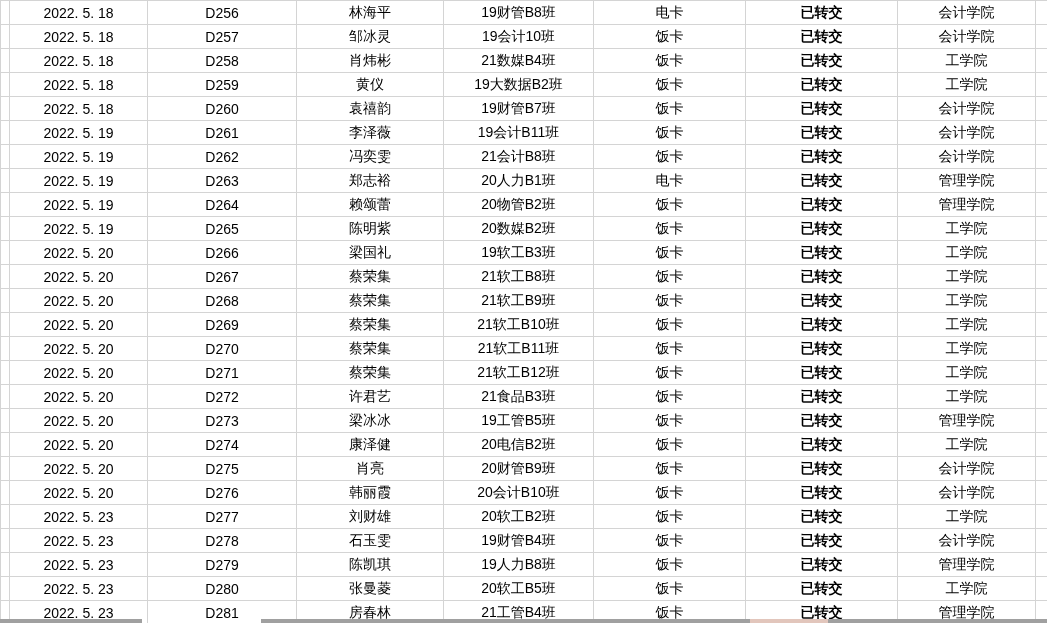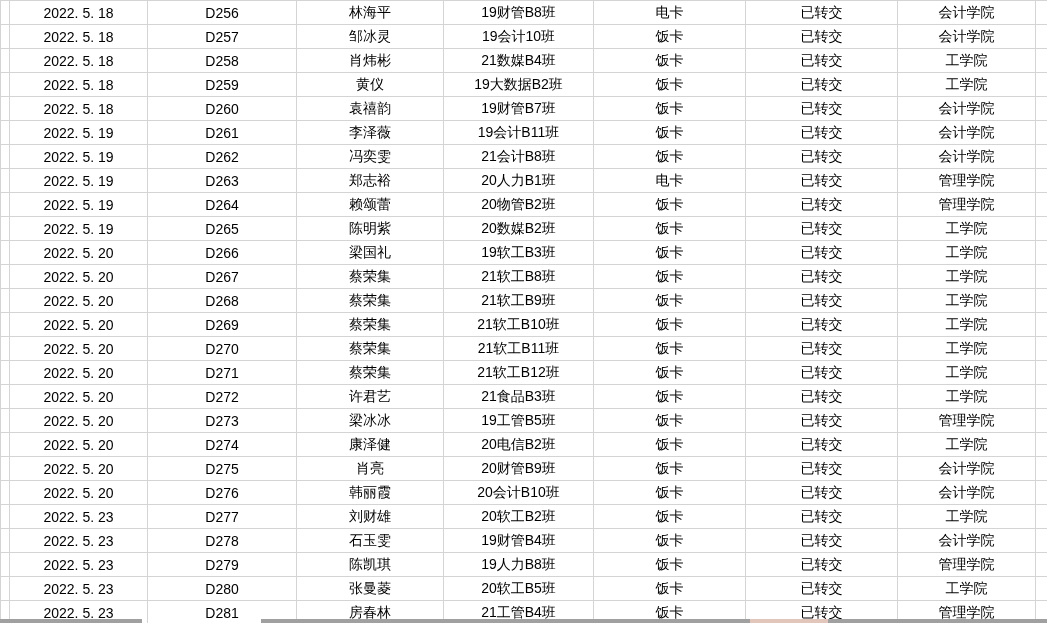--- a/index.html
+++ b/index.html
@@ -26,21 +26,21 @@
     padding: 0;
     text-align: center;
     vertical-align: middle;
     font-size: 14px;
     color: var(--text, #000000);
     white-space: nowrap;
     overflow: hidden;
   }
   td.c-status {
     color: var(--status-red, #fe0000);
-    font-weight: normal;
+    font-weight: bold;
     font-size: 15px;
   }
   td.sliver { background: #ffffff; }
   .bottom-bar {
     position: absolute;
     height: 4px;
     bottom: 0;
     background: var(--bottom-bar, #a0a0a0);
   }
   .bottom-bar.seg1 { left: 0; width: 142px; }

